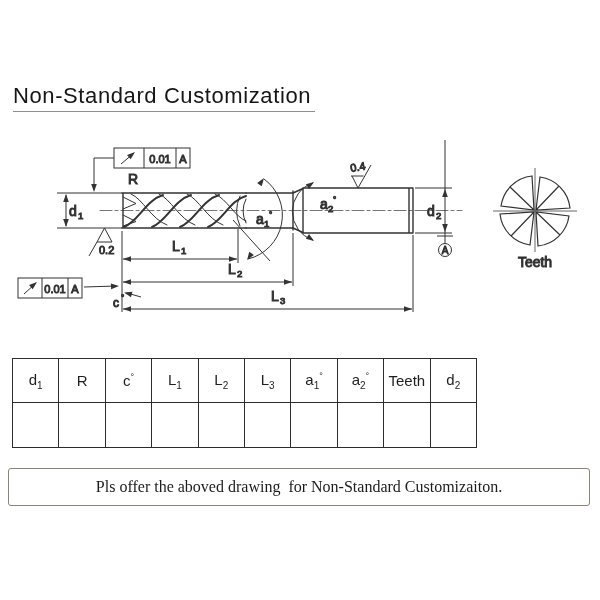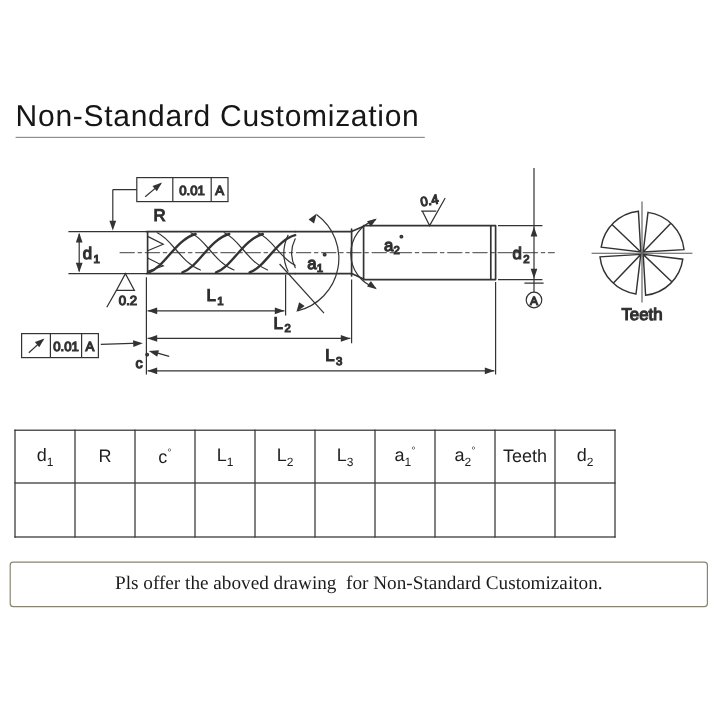--- a/index.html
+++ b/index.html
@@ -1,28 +1,28 @@
 <!DOCTYPE html>
 <html><head>
 <meta charset="utf-8">
 <style>
   html,body{margin:0;padding:0;background:#fff;}
   .page{position:relative;width:600px;height:600px;background:#ffffff;overflow:hidden;
         font-family:"Liberation Sans",sans-serif;color:#1f1f1f;}
-  .title{position:absolute;top:84px;left:13px;margin:0;font-size:25px;font-weight:400;
+  .title{position:absolute;top:84px;left:13px;margin:0;font-size:22px;font-weight:400;
          letter-spacing:.6px;color:#161616;border-bottom:1px solid #8f8f8f;
          padding:0 4px 4px 0;width:-moz-fit-content;width:fit-content;line-height:1.05;}
   svg.drawing{position:absolute;top:125px;left:0;}
   svg text{font-family:"Liberation Sans",sans-serif;fill:#1f1f1f;}
   svg .lbl{font-size:14px;}
   svg .sub{font-size:9.5px;}
   svg .deg{font-size:8px;}
   svg .sm{font-size:11px;}
   svg .fcf{font-size:11px;}
-  .spec-table{position:absolute;top:358px;left:12px;width:501px;height:89px;
+  .spec-table{position:absolute;top:358px;left:12px;width:465px;height:89px;
               border-collapse:collapse;table-layout:fixed;}
   .spec-table th,.spec-table td{border:1.6px solid #2d2d2d;text-align:center;vertical-align:middle;
               font-size:15px;font-weight:400;padding:0;}
   .spec-table thead tr{height:44px;}
   .spec-table tbody tr{height:45px;}
   .spec-table sub{font-size:10px;}
   .spec-table sup{font-size:9px;}
   .note-box{position:absolute;top:468px;left:8px;width:580px;height:36px;
             border:1.6px solid #8a8572;border-radius:3px;display:flex;
             align-items:center;justify-content:center;}

